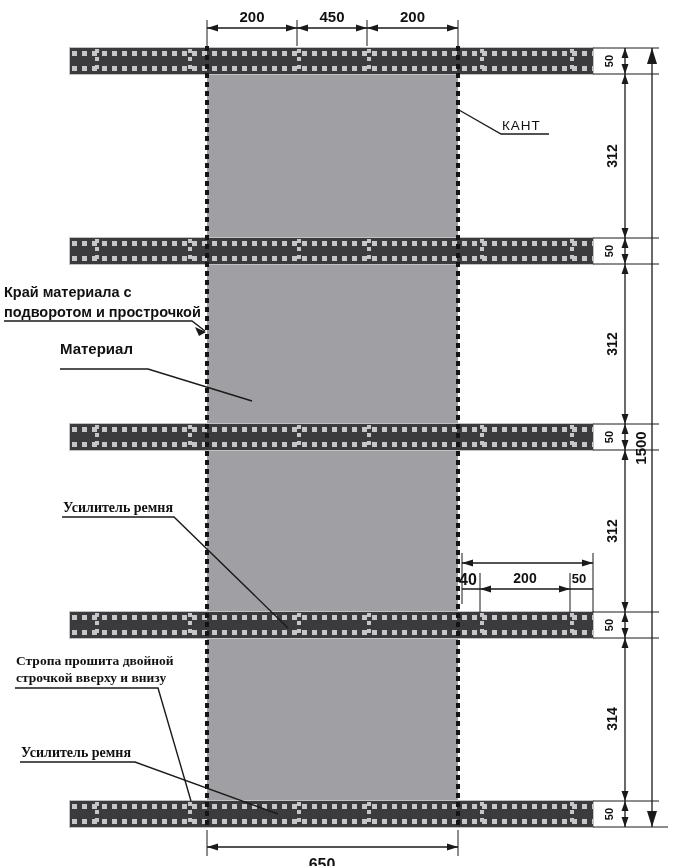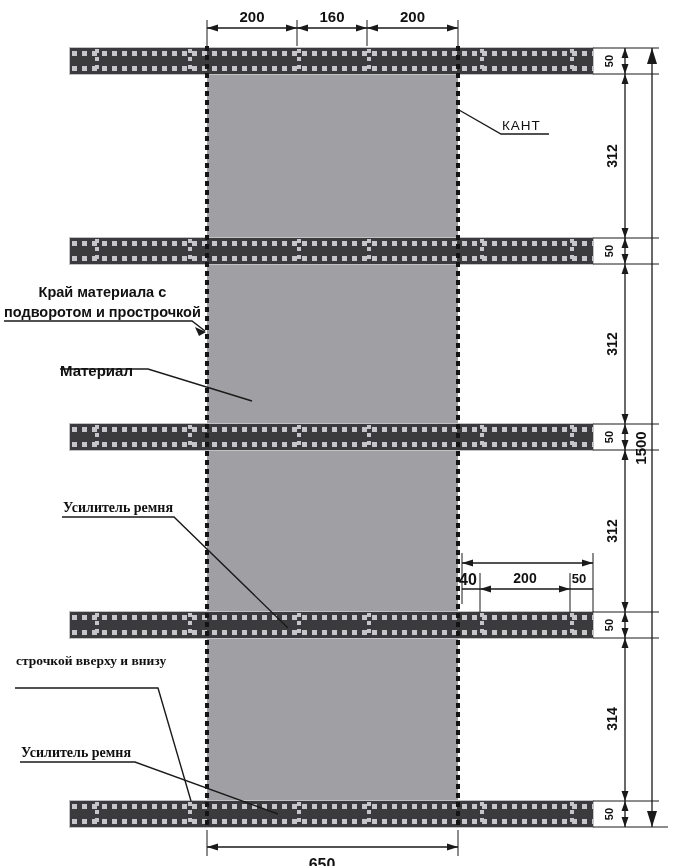--- a/index.html
+++ b/index.html
@@ -34,21 +34,21 @@
     background:repeating-linear-gradient(180deg,#141414 0 5px,rgba(0,0,0,0) 5px 9px);
     z-index:3;
   }
   svg.lines{position:absolute;left:0;top:0;z-index:4;}
   
   .hdim{position:absolute;text-align:center;font-weight:bold;z-index:5;white-space:nowrap;}
   .vdim{
     position:absolute;font-weight:bold;white-space:nowrap;z-index:5;
     transform:translate(-50%,-50%) rotate(-90deg);
   }
-  .note{position:absolute;z-index:5;white-space:nowrap;text-align:center;}
+  .note{position:absolute;z-index:5;white-space:nowrap;}
   .sans-b{font-weight:bold;font-family:Liberation Sans, sans-serif;}
   .serif-b{font-weight:bold;font-family:"Liberation Serif",serif;}
   .kant{font-size:13.5px;letter-spacing:1px;font-family:"Liberation Sans",sans-serif;}
 </style>
 </head>
 <body>
 
 <div class="canvas">
 
   <div class="material"></div>
@@ -162,21 +162,21 @@
       <polygon points="625,827 621.5,817 628.5,817"></polygon>
 
       <polygon points="652,48 647,64 657,64"></polygon>
       <polygon points="652,827 647,811 657,811"></polygon>
 
       <polygon points="206,332 195,327 199,336"></polygon>
     </g>
   </svg>
 
   <div class="hdim" style="left:207px;top:8px;width:90px;font-size:15px">200</div>
-  <div class="hdim" style="left:297px;top:8px;width:70px;font-size:15px">160</div>
+  <div class="hdim" style="left:297px;top:8px;width:70px;font-size:15px">450</div>
   <div class="hdim" style="left:367px;top:8px;width:91px;font-size:15px">200</div>
 
   <div class="hdim" style="left:207px;top:856px;width:230px;font-size:16px">650</div>
 
   <div class="hdim" style="left:456px;top:571px;width:24px;font-size:16px">40</div>
   <div class="hdim" style="left:480px;top:570px;width:90px;font-size:14px">200</div>
   <div class="hdim" style="left:566px;top:571px;width:26px;font-size:13px">50</div>
 
   <div class="vdim" style="left:609px;top:61px;font-size:11px">50</div>
   <div class="vdim" style="left:612px;top:156px;font-size:14px">312</div>
@@ -189,23 +189,24 @@
   <div class="vdim" style="left:609px;top:814px;font-size:11px">50</div>
   <div class="vdim" style="left:640px;top:448px;font-size:15px">1500</div>
 
   <div class="note kant" style="left:502px;top:118px">КАНТ</div>
 
   <div class="note sans-b" style="left:4px;top:282px;font-size:14.5px;line-height:20px">
     <span style="display:block">Край материала с</span>
     <span style="display:block">подворотом и прострочкой</span>
   </div>
 
-  <div class="note sans-b" style="left:60px;top:362px;font-size:15px">Материал</div>
+  <div class="note sans-b" style="left:60px;top:340px;font-size:15px">Материал</div>
 
   <div class="note serif-b" style="left:63px;top:500px;font-size:14px">Усилитель ремня</div>
 
   <div class="note serif-b" style="left:16px;top:653px;font-size:13.5px;line-height:16.5px">
+    <span style="display:block">Стропа прошита двойной</span>
     <span style="display:block">строчкой вверху и внизу</span>
   </div>
 
   <div class="note serif-b" style="left:21px;top:745px;font-size:14px">Усилитель ремня</div>
 
 </div>
 
 </body></html>

